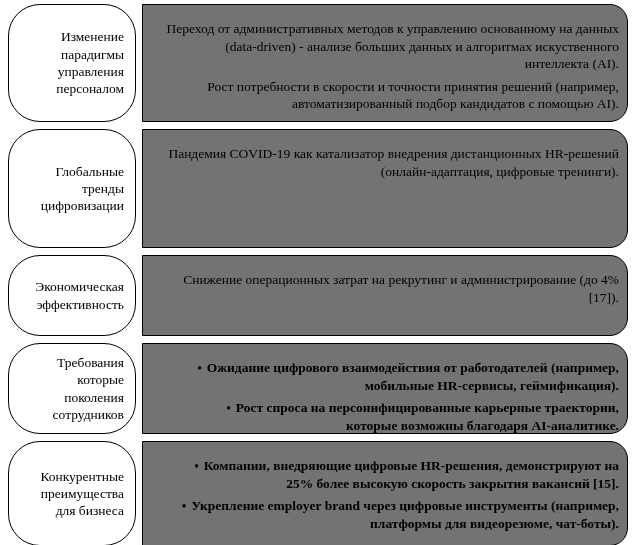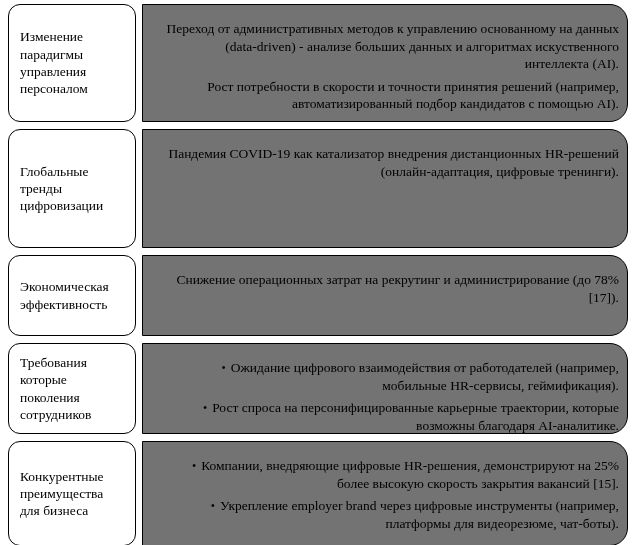--- a/index.html
+++ b/index.html
@@ -20,26 +20,26 @@
   .row {
     display: flex;
     align-items: stretch;
     margin-bottom: 7px;
   }
   .row:last-child { margin-bottom: 0; }
   .category-box {
     width: 128px;
     flex: 0 0 128px;
     border: 1.5px solid #000000;
-    border-radius: 12px;
+    border-radius: 32px;
     box-sizing: border-box;
     display: flex;
     align-items: center;
     justify-content: center;
-    text-align: left;
+    text-align: right;
     padding: 4px 11px;
     margin-right: 6px;
     background: #ffffff;
     font-size: 13.5px;
     line-height: 1.28;
   }
   .detail-box {
     flex: 1 1 auto;
     border: 1.5px solid #000000;
     border-radius: 0 18px 18px 0;
@@ -54,20 +54,21 @@
   .detail-box p {
     margin: 0 0 5px 0;
   }
   .detail-box p.para {
     padding-left: 15px;
     text-indent: -15px;
   }
   .detail-box p.bullet-item {
     padding-left: 34px;
     text-indent: -13px;
+    font-weight: bold;
   }
   .bullet-glyph {
     display: inline;
     font-size: 12px;
     padding-right: 5px;
   }
   .h-r1 { height: 118px; }
   .h-r2 { height: 119px; }
   .h-r3 { height: 81px; }
   .h-r4 { height: 91px; }
@@ -95,21 +96,21 @@
     <div class="detail-box">
       <p class="para">Пандемия COVID-19 как катализатор внедрения дистанционных HR-решений (онлайн-адаптация, цифровые тренинги).</p>
     </div>
   </div>
 
   <div class="row h-r3">
     <div class="category-box">
       <span>Экономическая эффективность</span>
     </div>
     <div class="detail-box">
-      <p class="para">Снижение операционных затрат на рекрутинг и администрирование (до 78% [17]).</p>
+      <p class="para">Снижение операционных затрат на рекрутинг и администрирование (до 4% [17]).</p>
     </div>
   </div>
 
   <div class="row h-r4">
     <div class="category-box">
       <span>Требования которые поколения сотрудников</span>
     </div>
     <div class="detail-box">
       <p class="bullet-item"><span class="bullet-glyph">•</span><span>Ожидание цифрового взаимодействия от работодателей (например, мобильные HR-сервисы, геймификация).</span></p>
       <p class="bullet-item"><span class="bullet-glyph">•</span><span>Рост спроса на персонифицированные карьерные траектории, которые возможны благодаря AI-аналитике.</span></p>

